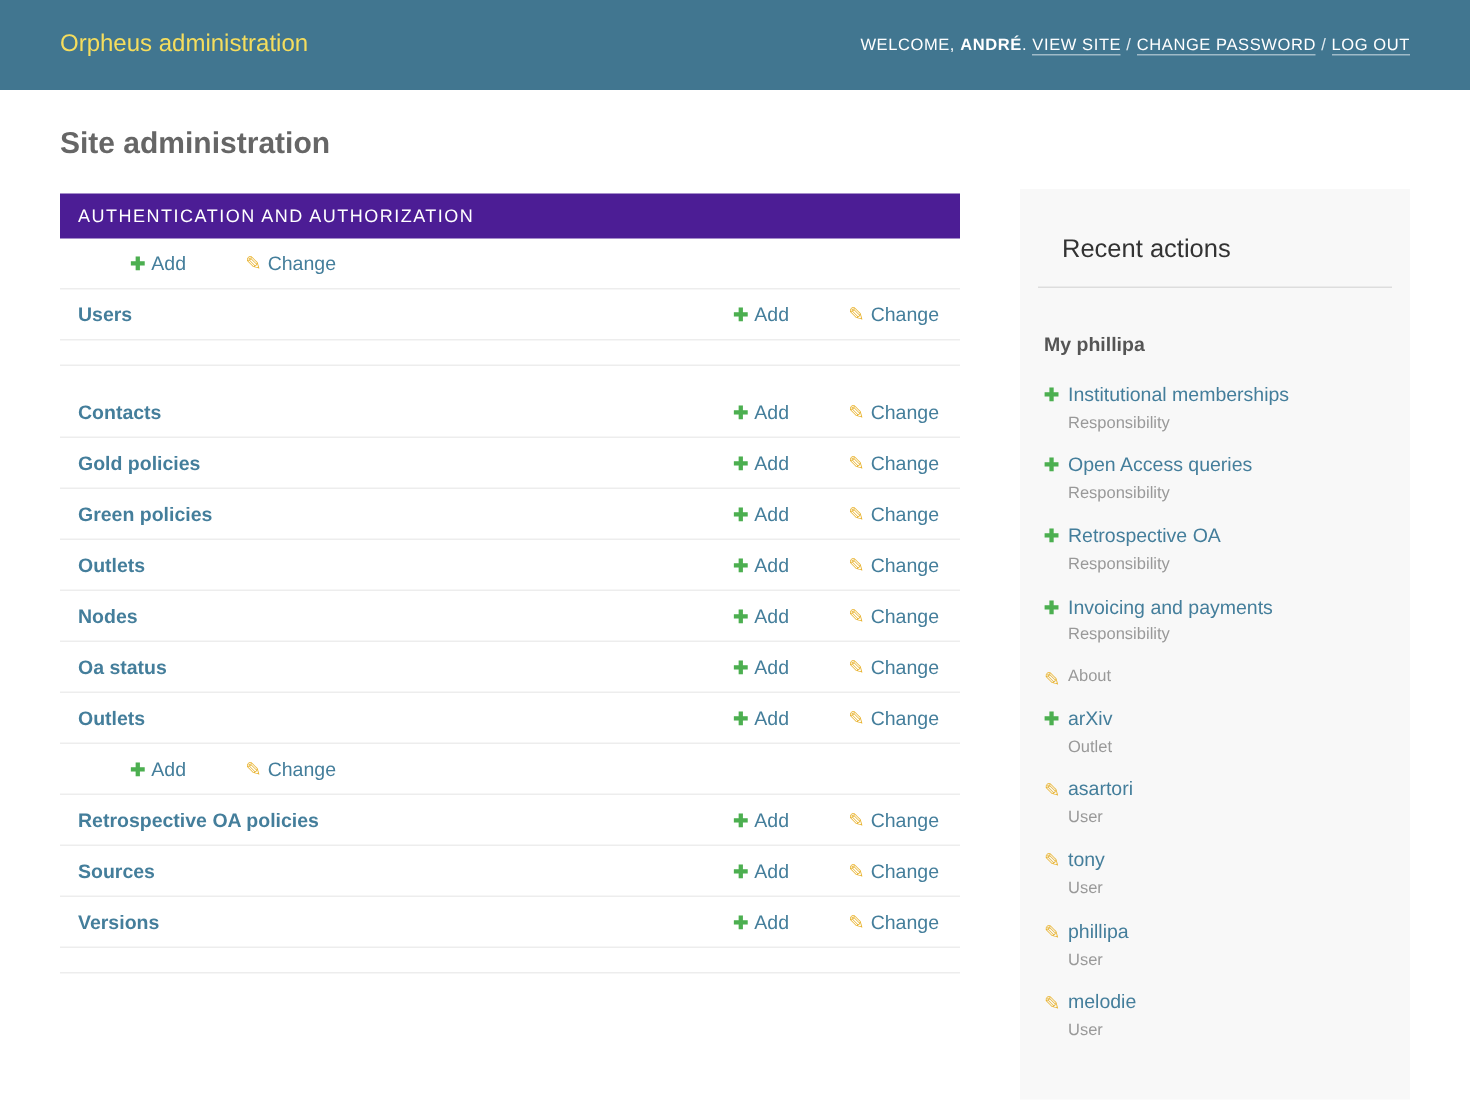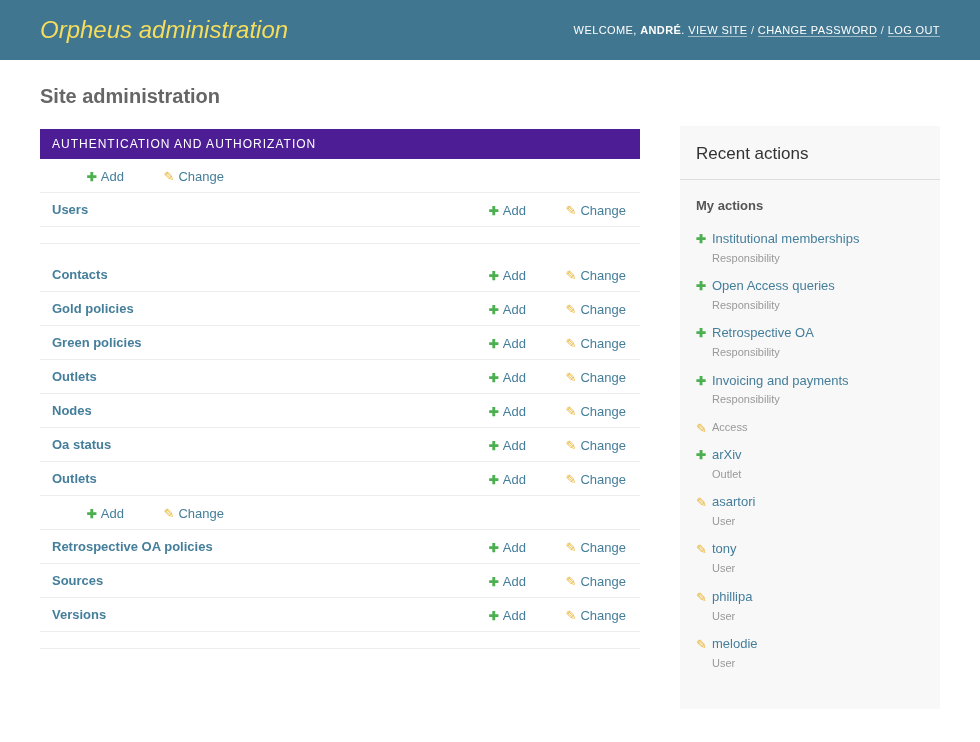--- a/index.html
+++ b/index.html
@@ -9,21 +9,21 @@
     font-family: "Liberation Sans", sans-serif;
   }
   a { cursor: pointer; }
 
   
   #header {
     height: 60px; background: #417690; box-sizing: border-box;
     display: flex; align-items: center; justify-content: space-between;
     padding: 0 40px;
   }
-  #branding { color: #f5dd5d; font-size: 24px; font-weight: 400; margin: 0; font-style: italic; }
+  #branding { color: #f5dd5d; font-size: 16px; font-weight: 400; margin: 0; }
   #user-tools {
     font-size: 11px; color: #fff; letter-spacing: .4px; text-transform: uppercase;
   }
   #user-tools a { color: #fff; text-decoration: none; border-bottom: 1px solid rgba(255,255,255,.5); }
   #user-tools .sep { color: #e3ecf1; }
 
   
   #container { display: flex; align-items: flex-start; padding: 0 40px; box-sizing: border-box; }
   #content-main { width: 600px; flex: none; margin-right: 40px; }
   .page-title { font-size: 20px; font-weight: 700; color: #666; margin: 25px 0 21px; }
@@ -47,21 +47,21 @@
   .add-icon { color: #4caf50; font-size: 12px; font-weight: 700; }
   .change-icon { color: #e9b432; font-size: 13px; }
   .module-spacer { height: 16px; border-bottom: 1px solid #ededed; }
 
   
   #content-related {
     width: 260px; flex: none; background: #f8f8f8;
     margin-top: 66px; padding-bottom: 26px;
   }
   #recent-actions-title {
-    font-size: 17px; font-weight: 400; color: #333; margin: 0;
+    font-size: 17px; font-weight: 400; color: #333; margin: 12px;
     padding: 18px 16px 15px; border-bottom: 1px solid #ddd;
   }
   #my-actions-heading { font-size: 13px; font-weight: 700; color: #555; margin: 0; padding: 18px 16px 2px; }
   .actionlist { list-style: none; margin: 0; padding: 6px 16px 0; }
   .actionlist li { position: relative; margin: 10px 0 13px; padding-left: 16px; font-size: 13px; line-height: 1.3; }
   .actionlist .icon { position: absolute; left: 0; top: 1px; margin: 0; }
   .actionlist a { color: #447e9b; text-decoration: none; }
   .mini { display: block; font-size: 11px; color: #999; margin-top: 3px; }
 </style>
 </head>
@@ -147,27 +147,27 @@
             <div class="cell-add"><a class="action-link"><span class="icon add-icon">✚</span><span>Add</span></a></div>
             <div class="cell-change"><a class="action-link"><span class="icon change-icon">✎</span><span>Change</span></a></div>
           </div>
           <div class="module-spacer"></div>
         </div>
       </div>
   </div>
 
   <div id="content-related">
     <h2 id="recent-actions-title">Recent actions</h2>
-    <h3 id="my-actions-heading">My actions</h3>
+    <h3 id="my-actions-heading">My phillipa</h3>
     <ul class="actionlist" id="action-list">
         <li><span class="icon add-icon">✚</span><a>Institutional memberships</a><span class="mini">Responsibility</span></li>
         <li><span class="icon add-icon">✚</span><a>Open Access queries</a><span class="mini">Responsibility</span></li>
         <li><span class="icon add-icon">✚</span><a>Retrospective OA</a><span class="mini">Responsibility</span></li>
         <li><span class="icon add-icon">✚</span><a>Invoicing and payments</a><span class="mini">Responsibility</span></li>
-        <li><span class="icon change-icon">✎</span><span class="mini">Access</span></li>
+        <li><span class="icon change-icon">✎</span><span class="mini">About</span></li>
         <li><span class="icon add-icon">✚</span><a>arXiv</a><span class="mini">Outlet</span></li>
         <li><span class="icon change-icon">✎</span><a>asartori</a><span class="mini">User</span></li>
         <li><span class="icon change-icon">✎</span><a>tony</a><span class="mini">User</span></li>
         <li><span class="icon change-icon">✎</span><a>phillipa</a><span class="mini">User</span></li>
         <li><span class="icon change-icon">✎</span><a>melodie</a><span class="mini">User</span></li>
       </ul>
   </div>
 </div>
 
 </body></html>

